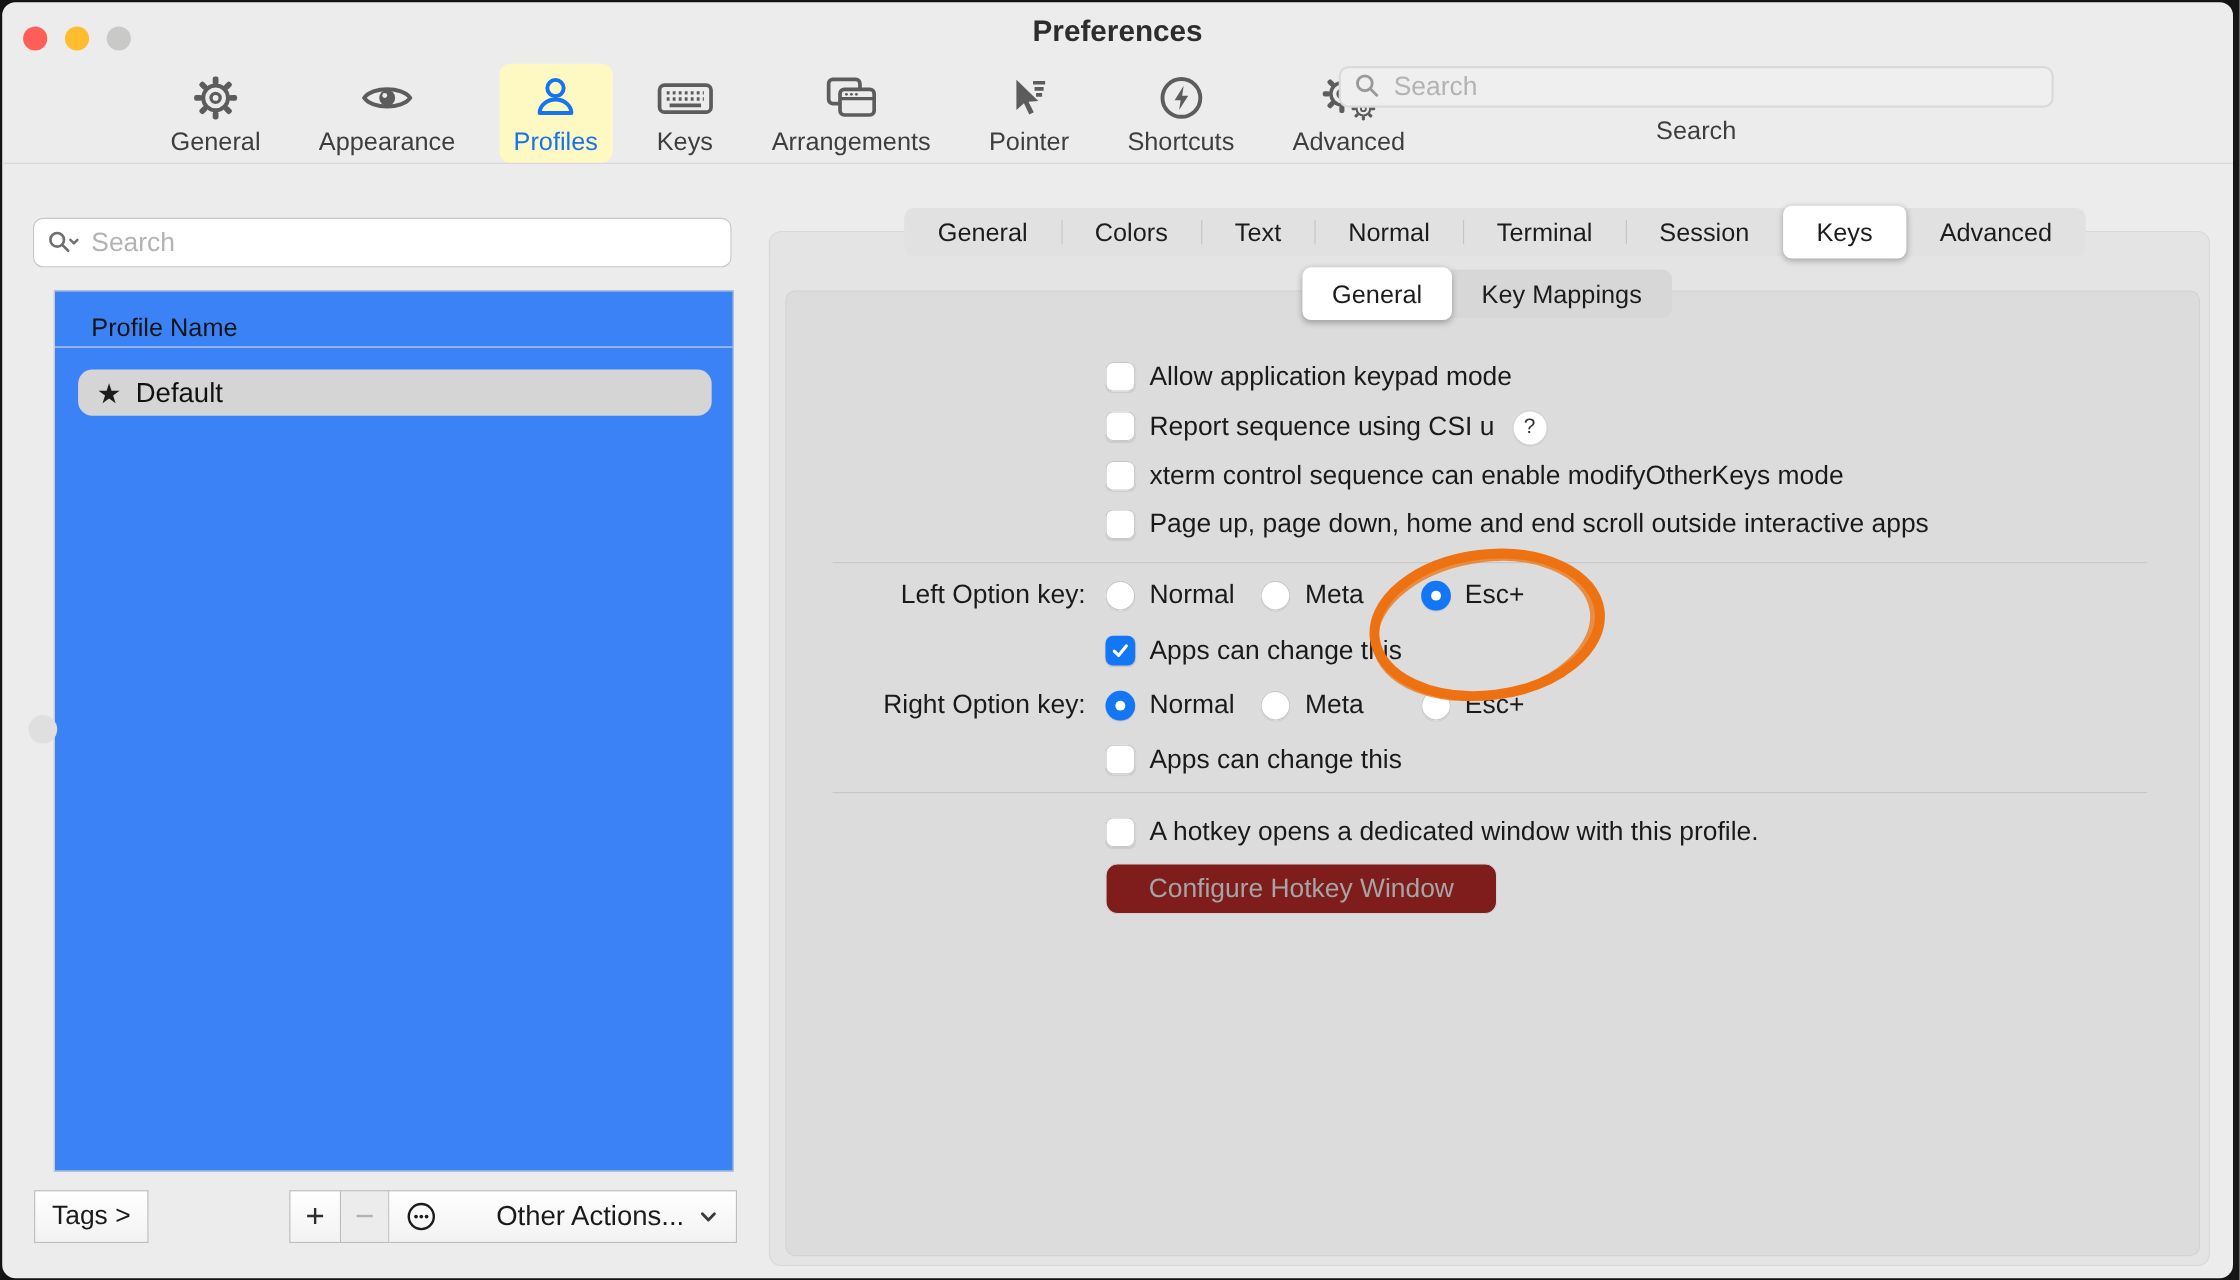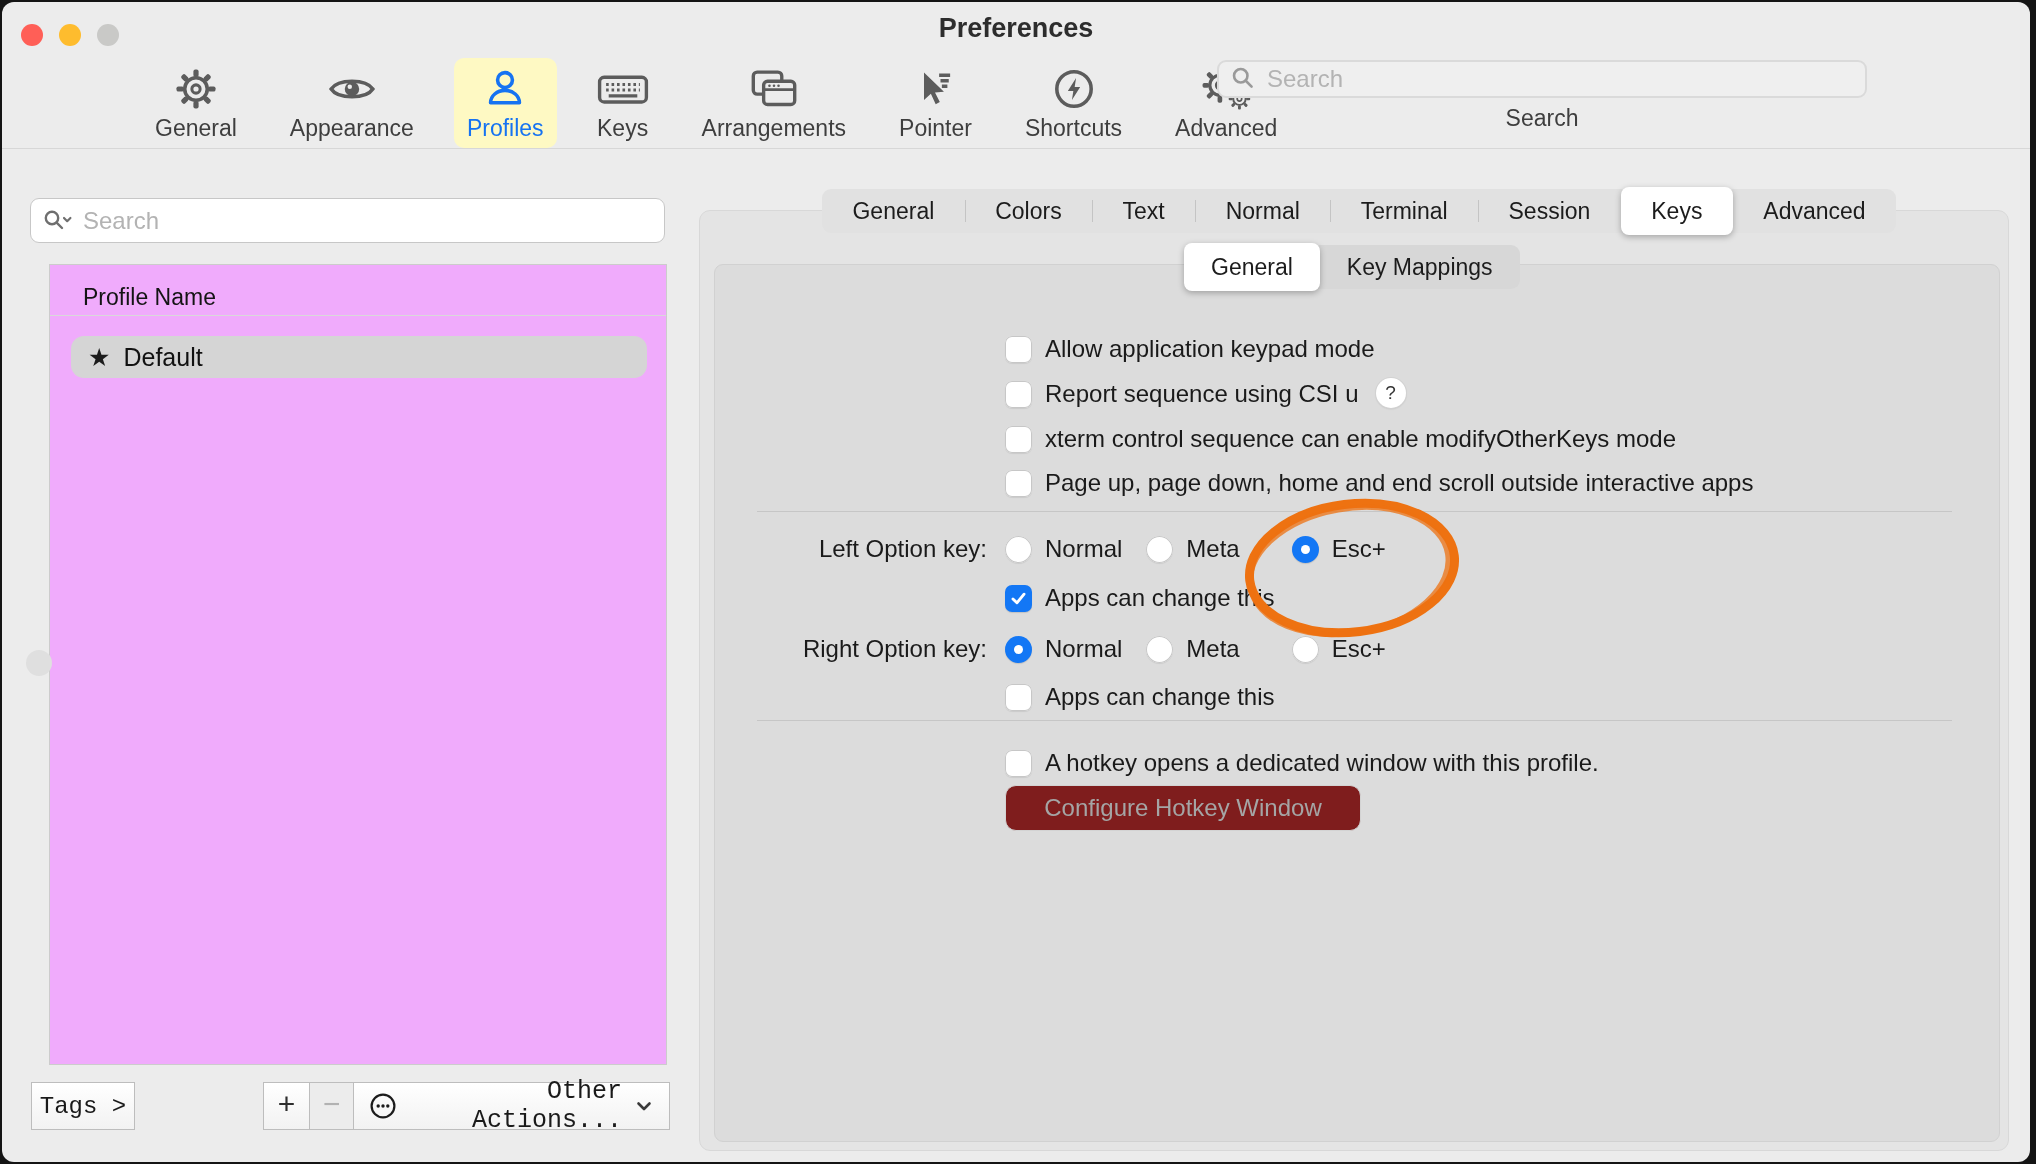--- a/index.html
+++ b/index.html
@@ -31,35 +31,35 @@
                display:flex; align-items:center; padding:0 12px; gap:10px; }
   .tb-search .ph { font-size:24px; color:#b3b3b3; }
   .tb-search-label { text-align:center; font-size:23px; color:#3e3e3e; margin-top:7px; }
   .toolbar-divider { position:absolute; left:0; right:0; top:146px; height:1px; background:#d7d7d7; }
 
   
   .side-search { position:absolute; left:28px; top:196px; width:635px; height:45px; background:#fff;
                  border:1px solid #c7c7c7; border-radius:9px; display:flex; align-items:center;
                  padding:0 12px; gap:10px; }
   .side-search .ph { font-size:24px; color:#b3b3b3; }
-  .profile-list { position:absolute; left:47px; top:262px; width:618px; height:801px; background:#f0abfc;
+  .profile-list { position:absolute; left:47px; top:262px; width:618px; height:801px; background:#3b82f6;
                   border:1px solid #cccccc; }
   .pl-header { font-size:23px; color:#141414; padding:19px 0 0 33px; }
   .pl-divider { position:absolute; left:0; right:0; top:50px; height:1px; background:#d9d9d9; }
   .pl-row { position:absolute; left:21px; right:19px; top:71px; height:42px; background:#d5d5d5;
             border-radius:13px; display:flex; align-items:center; padding:0 0 0 17px; gap:13px; }
   .pl-star { font-family:"DejaVu Sans",sans-serif; font-size:25px; color:#1c1c1c; line-height:1; }
   .pl-name { font-size:25px; color:#111; }
   .edge-dot { position:absolute; left:24px; top:648px; width:26px; height:26px; border-radius:50%;
               background:#dfdfdf; }
 
   
   .bottom-bar { position:absolute; left:29px; top:1080px; height:48px; }
   .aq-btn { background:linear-gradient(#ffffff,#f2f2f2); border:1px solid #bdbdbd; color:#1a1a1a;
-            display:flex; align-items:center; justify-content:center;font-family:Liberation Mono, monospace; }
+            display:flex; align-items:center; justify-content:center; }
   .tags-btn { position:absolute; left:0; top:0; width:104px; height:48px; font-size:24px; }
   .grp { position:absolute; left:232px; top:0; height:48px; display:flex; }
   .plus-btn { width:47px; height:48px; font-size:30px; font-weight:300; color:#2e2e2e; }
   .minus-btn { width:44px; height:48px; font-size:30px; background:#ececec; color:#b2b2b2;
                border-left:none; }
   .actions-pop { width:316px; height:48px; border-left:none; display:flex; align-items:center;
                  gap:11px; padding:0 14px; justify-content:flex-start; }
   .actions-pop .lbl { font-size:25px; flex:1; text-align:right; }
 
   
@@ -75,21 +75,21 @@
   .seg + .seg::before { content:''; position:absolute; left:0; top:11px; width:1px; height:22px;
                         background:#c4c4c4; }
   .seg.selected { background:#fff; border-radius:8px; margin:-2px 0; box-shadow:0 2px 6px rgba(0,0,0,.28); }
   .seg.selected::before, .seg.selected + .seg::before { display:none; }
 
   .subtabs { position:absolute; left:1182px; top:243px; height:44px; background:#d7d7d7;
              border-radius:9px; display:flex; }
   .subtabs .seg { padding:0 27px; }
 
   
-  .crow { position:absolute; height:34px; display:flex; align-items:flex-end; font-size:24px; color:#1a1a1a; }
+  .crow { position:absolute; height:34px; display:flex; align-items:flex-start; font-size:24px; color:#1a1a1a; }
   .cb { width:27px; height:27px; border-radius:7px; background:#fff; margin-right:13px; flex:none;
         box-shadow:inset 0 0 0 1px #c7c7c7, 0 1px 1px rgba(0,0,0,.08); display:flex; align-items:center;
         justify-content:center; }
   .cb.on { background:#1377f5; box-shadow:0 1px 1px rgba(0,0,0,.12); }
   .radio { width:27px; height:27px; border-radius:50%; background:#fff; margin-right:13px; flex:none;
            box-shadow:inset 0 0 0 1px #c7c7c7, 0 1px 1px rgba(0,0,0,.08); position:relative; }
   .radio.on { background:#1377f5; box-shadow:0 1px 1px rgba(0,0,0,.12); }
   .radio.on::after { content:''; position:absolute; left:9px; top:9px; width:9px; height:9px;
                      border-radius:50%; background:#fff; }
   .opt-label { width:247px; text-align:right; margin-right:18px; flex:none; }

